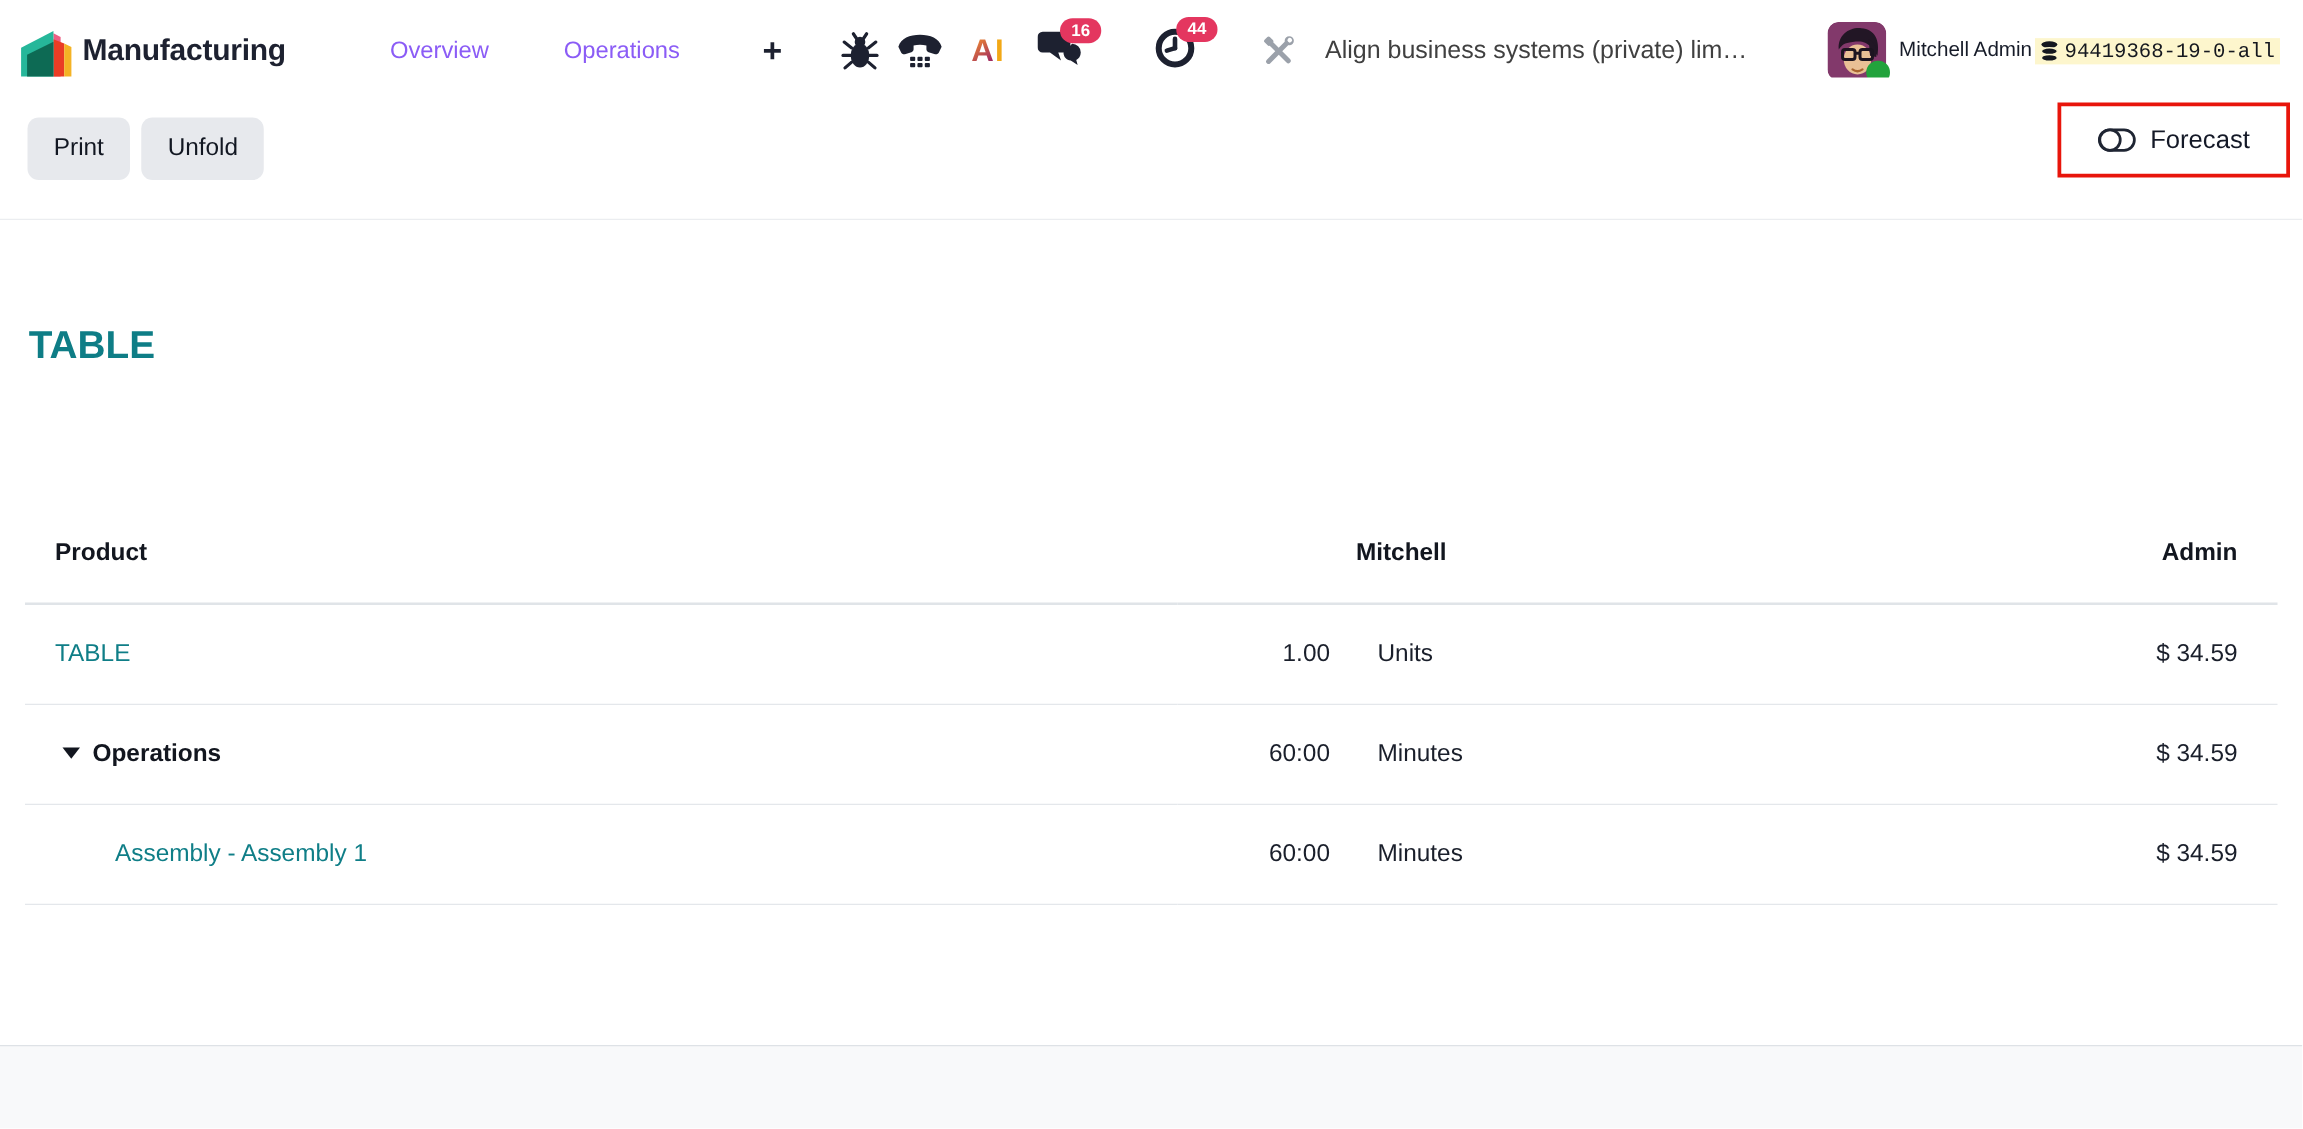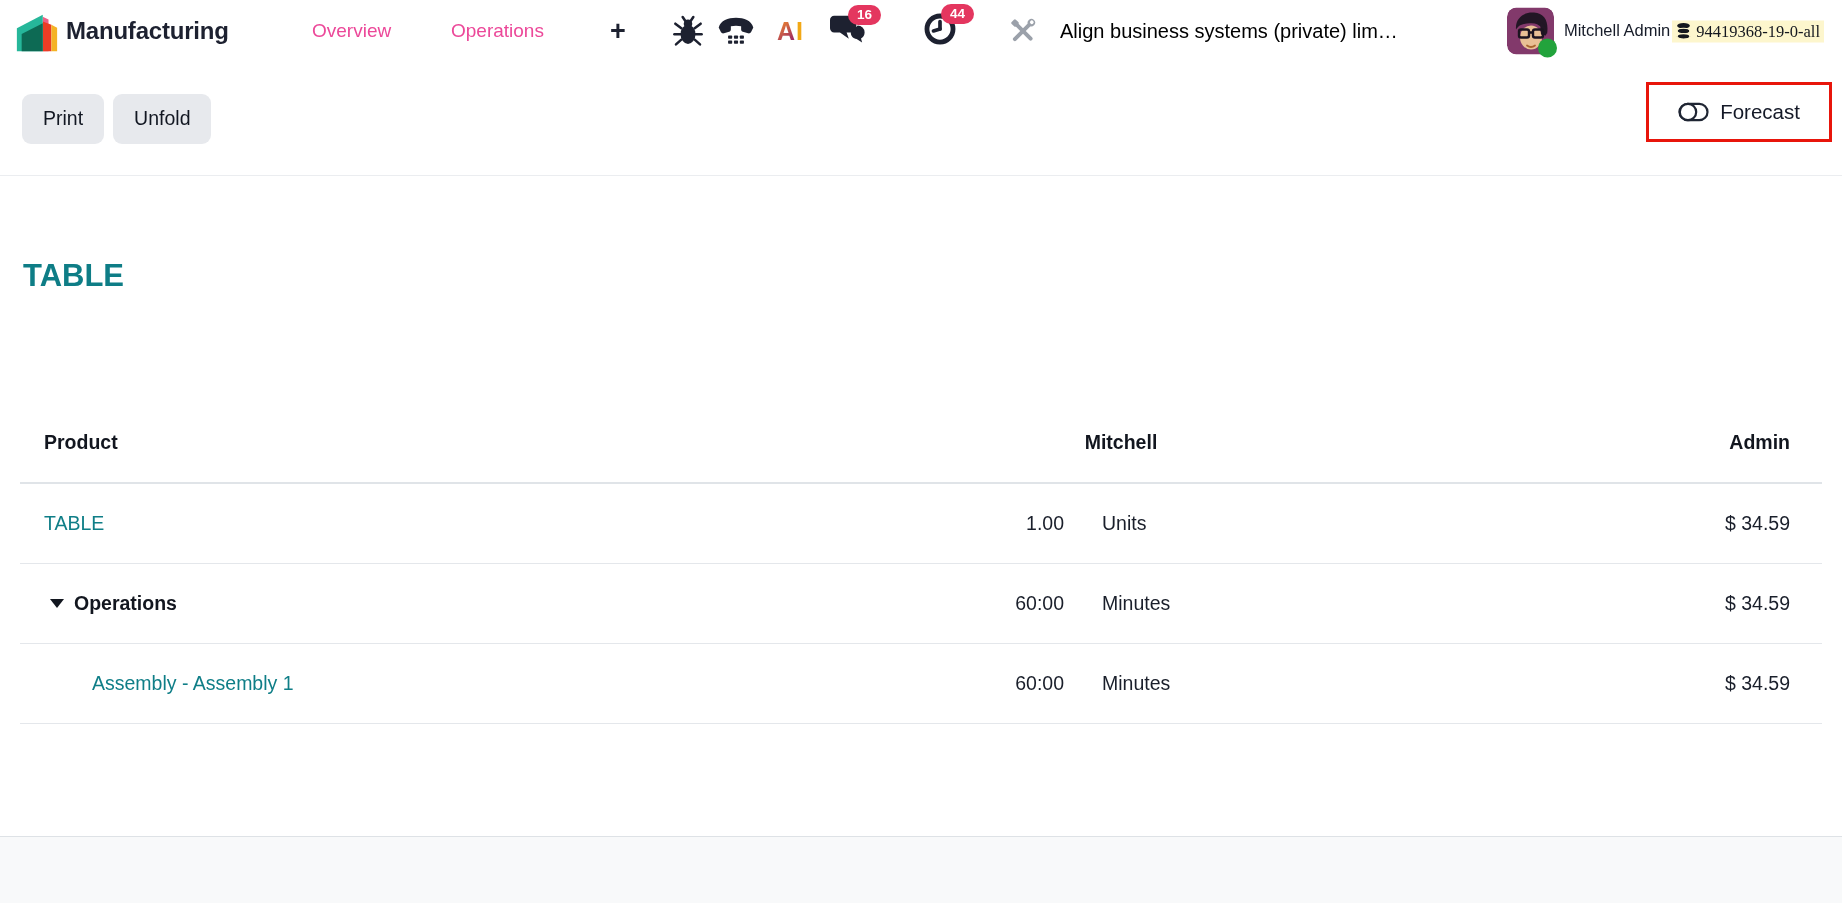--- a/index.html
+++ b/index.html
@@ -1,49 +1,49 @@
 <!DOCTYPE html>
 <html><head>
 <meta charset="utf-8">
 <style>
   * { margin:0; padding:0; box-sizing:border-box; }
   html,body { width:1842px; height:903px; background:#fff; }
   body { font-family:"Liberation Sans", sans-serif; color:#1a1f2b; }
   .stage { position:relative; width:1842px; height:903px; overflow:hidden; background:#fff; }
 
   
-  .topnav { position:absolute; left:0; top:0; width:100%; height:62px; background:#fff; }
+  .topnav { position:absolute; left:0; top:10px; width:100%; height:62px; background:#fff; }
   .topnav .vcenter { position:absolute; top:50%; transform:translateY(-50%); }
   .brand-logo { left:14px; width:46px; height:46px; cursor:pointer; }
   .brand-name { left:66px; font-size:24px; font-weight:600; color:#1d2130; letter-spacing:-0.2px; cursor:pointer; }
-  .nav-item { font-size:19px; color:#ec4899; cursor:pointer; }
+  .nav-item { font-size:19px; color:#8b5cf6; cursor:pointer; }
   .nav-overview { left:312px; }
   .nav-operations { left:451px; }
   .systray-icon { cursor:pointer; }
   .icon-plus { left:610px; font-size:27px; font-weight:700; color:#1d2130; line-height:1; }
   .icon-bug { left:672px; }
   .icon-phone { left:714px; }
   .icon-ai { left:777px; font-size:25px; font-weight:800; letter-spacing:1px; }
   .icon-ai .a { background:linear-gradient(140deg,#f08a2c 15%,#a02c63 80%); -webkit-background-clip:text; background-clip:text; color:transparent; }
   .icon-ai .i { color:#f2a816; }
   .icon-chat { left:830px; }
   .icon-clock { left:923px; }
   .icon-tools { left:1006px; }
   .badge { position:absolute; top:-8px; left:18px; background:#e4365f; color:#fff; font-size:13.5px; font-weight:700;
            padding:2px 9px; border-radius:11px; line-height:16px; }
   .with-badge { position:absolute; }
-  .status-text { left:1060px; width:445px; font-size:20px; color:#000000; white-space:nowrap; overflow:hidden; cursor:pointer; }
+  .status-text { left:1060px; width:445px; font-size:20px; color:#404040; white-space:nowrap; overflow:hidden; cursor:pointer; }
   .user-cluster { position:absolute; right:18px; top:50%; transform:translateY(-50%); display:flex; align-items:center; gap:10px; cursor:pointer; }
   .avatar-wrap { position:relative; width:47px; height:47px; }
   .avatar-wrap svg { border-radius:9px; display:block; }
   .online-dot { position:absolute; right:-3px; bottom:-3px; width:19px; height:19px; border-radius:50%; background:#22a33c; }
   .user-texts { display:flex; flex-direction:row; align-items:flex-start; gap:2px; }
   .user-name { font-size:16.5px; color:#171c29; }
   .db-line { display:flex; align-items:center; gap:5px; background:#fdf6cd; padding:1px 4px; }
-  .db-text { font-family:Liberation Serif, serif; font-size:16.5px; color:#15181f; }
+  .db-text { font-family:Liberation Mono, monospace; font-size:16.5px; color:#15181f; }
 
   
   .control-panel { position:absolute; left:0; top:62px; width:100%; height:114px; background:#fff; border-bottom:1px solid #ebedf0; }
   .cp-buttons { position:absolute; left:22px; top:50%; transform:translateY(-50%); display:flex; gap:9px; }
   .btn-flat { background:#e7e9ed; border:none; border-radius:9px; height:50px; padding:0 21px; font-size:19.5px;
               font-weight:500; color:#121722; font-family:"Liberation Sans", sans-serif; cursor:pointer; }
   .breadcrumb-block { position:absolute; left:245px; top:50%; transform:translateY(-50%); }
   .breadcrumb-line { font-size:19.5px; font-weight:700; line-height:28px; }
   .bc-link { color:#0e7d86; cursor:pointer; text-decoration:none; }
   .bc-sep { color:#7b828c; font-weight:400; padding:0 6px; }

